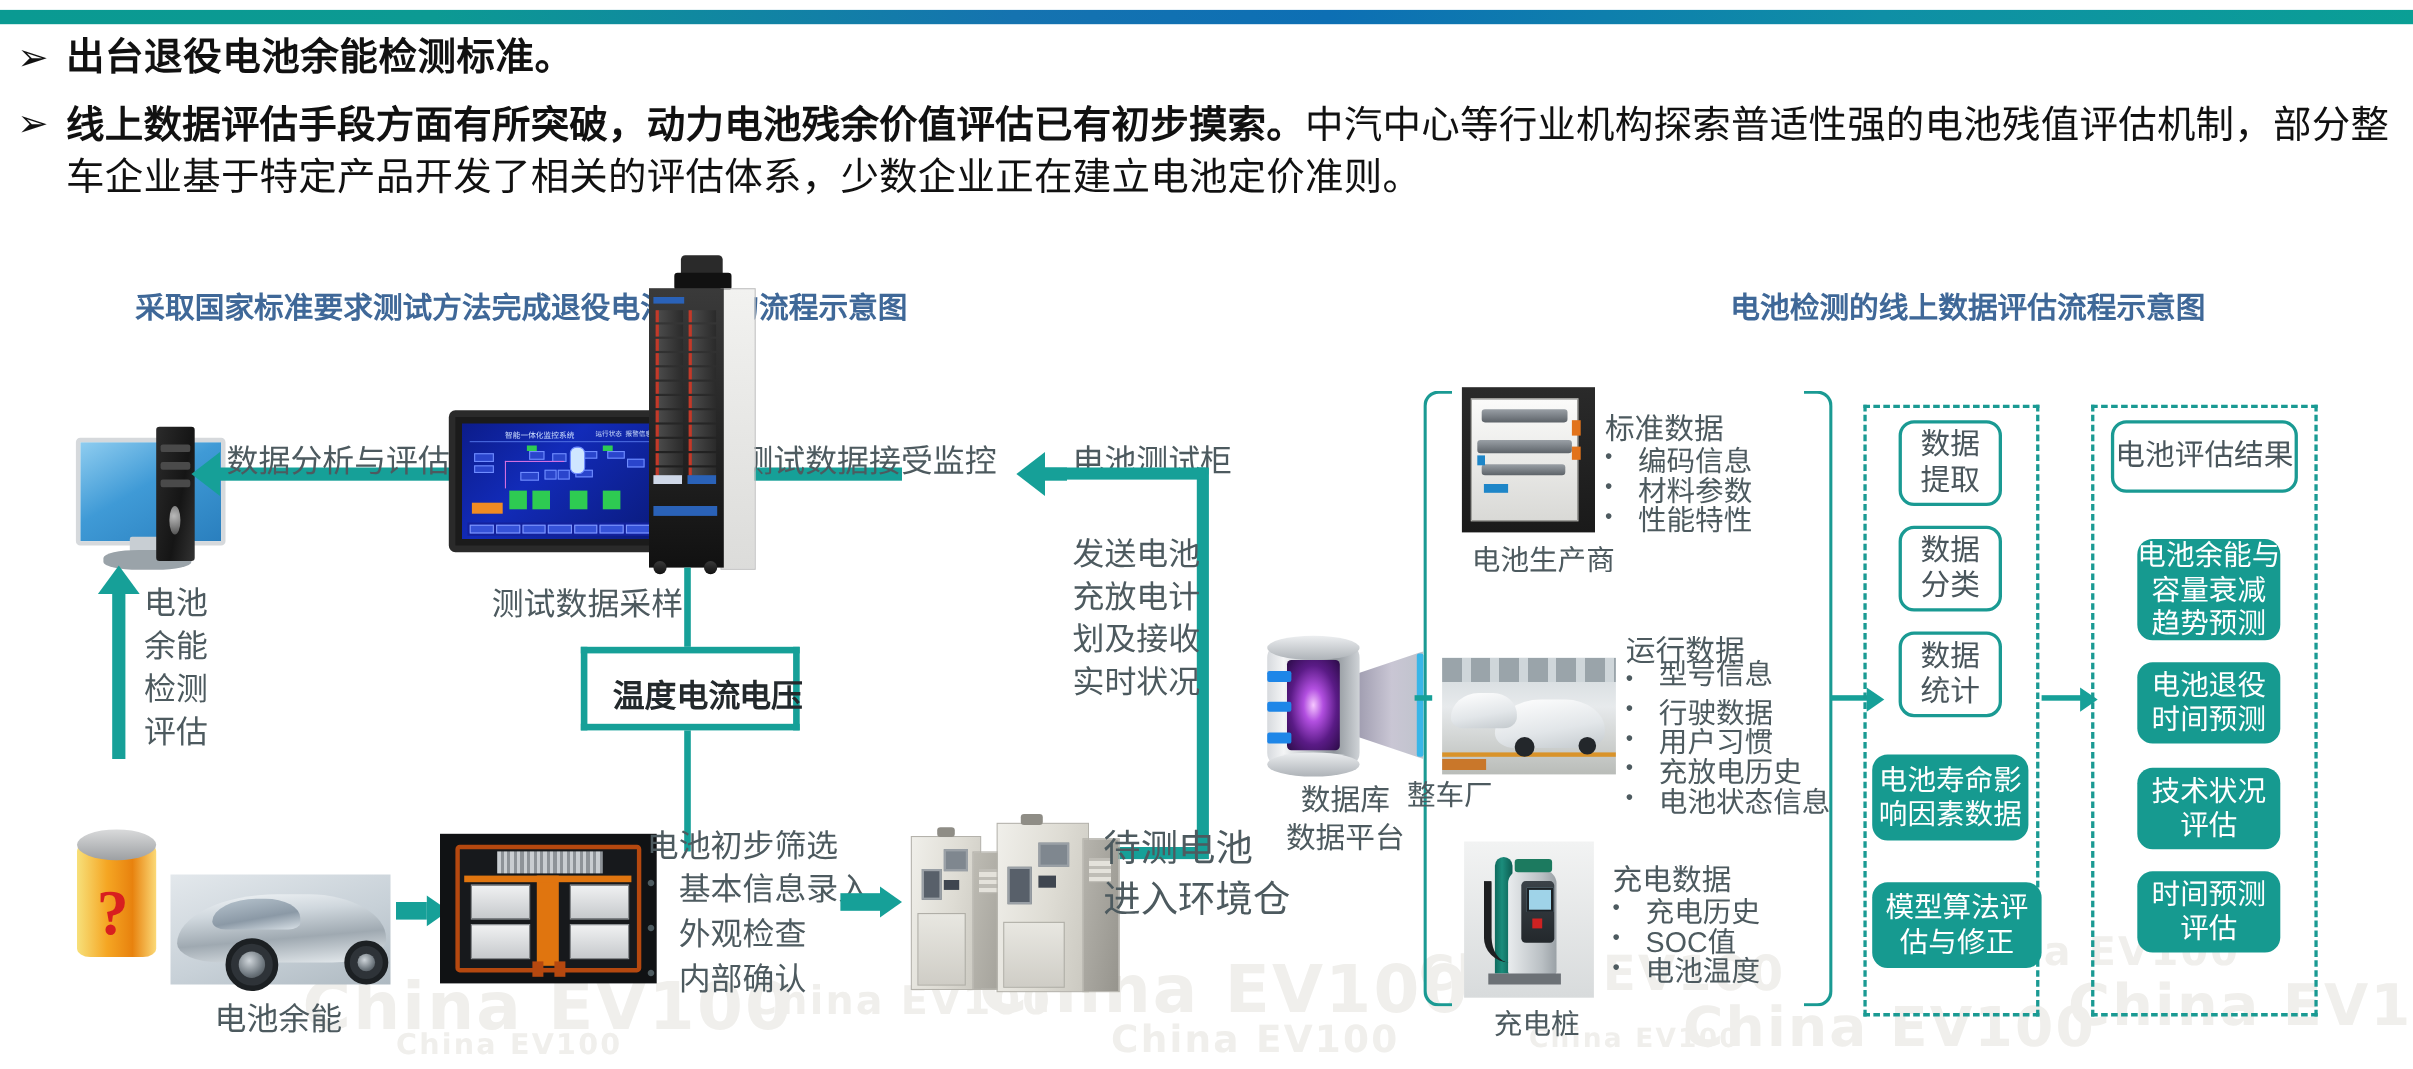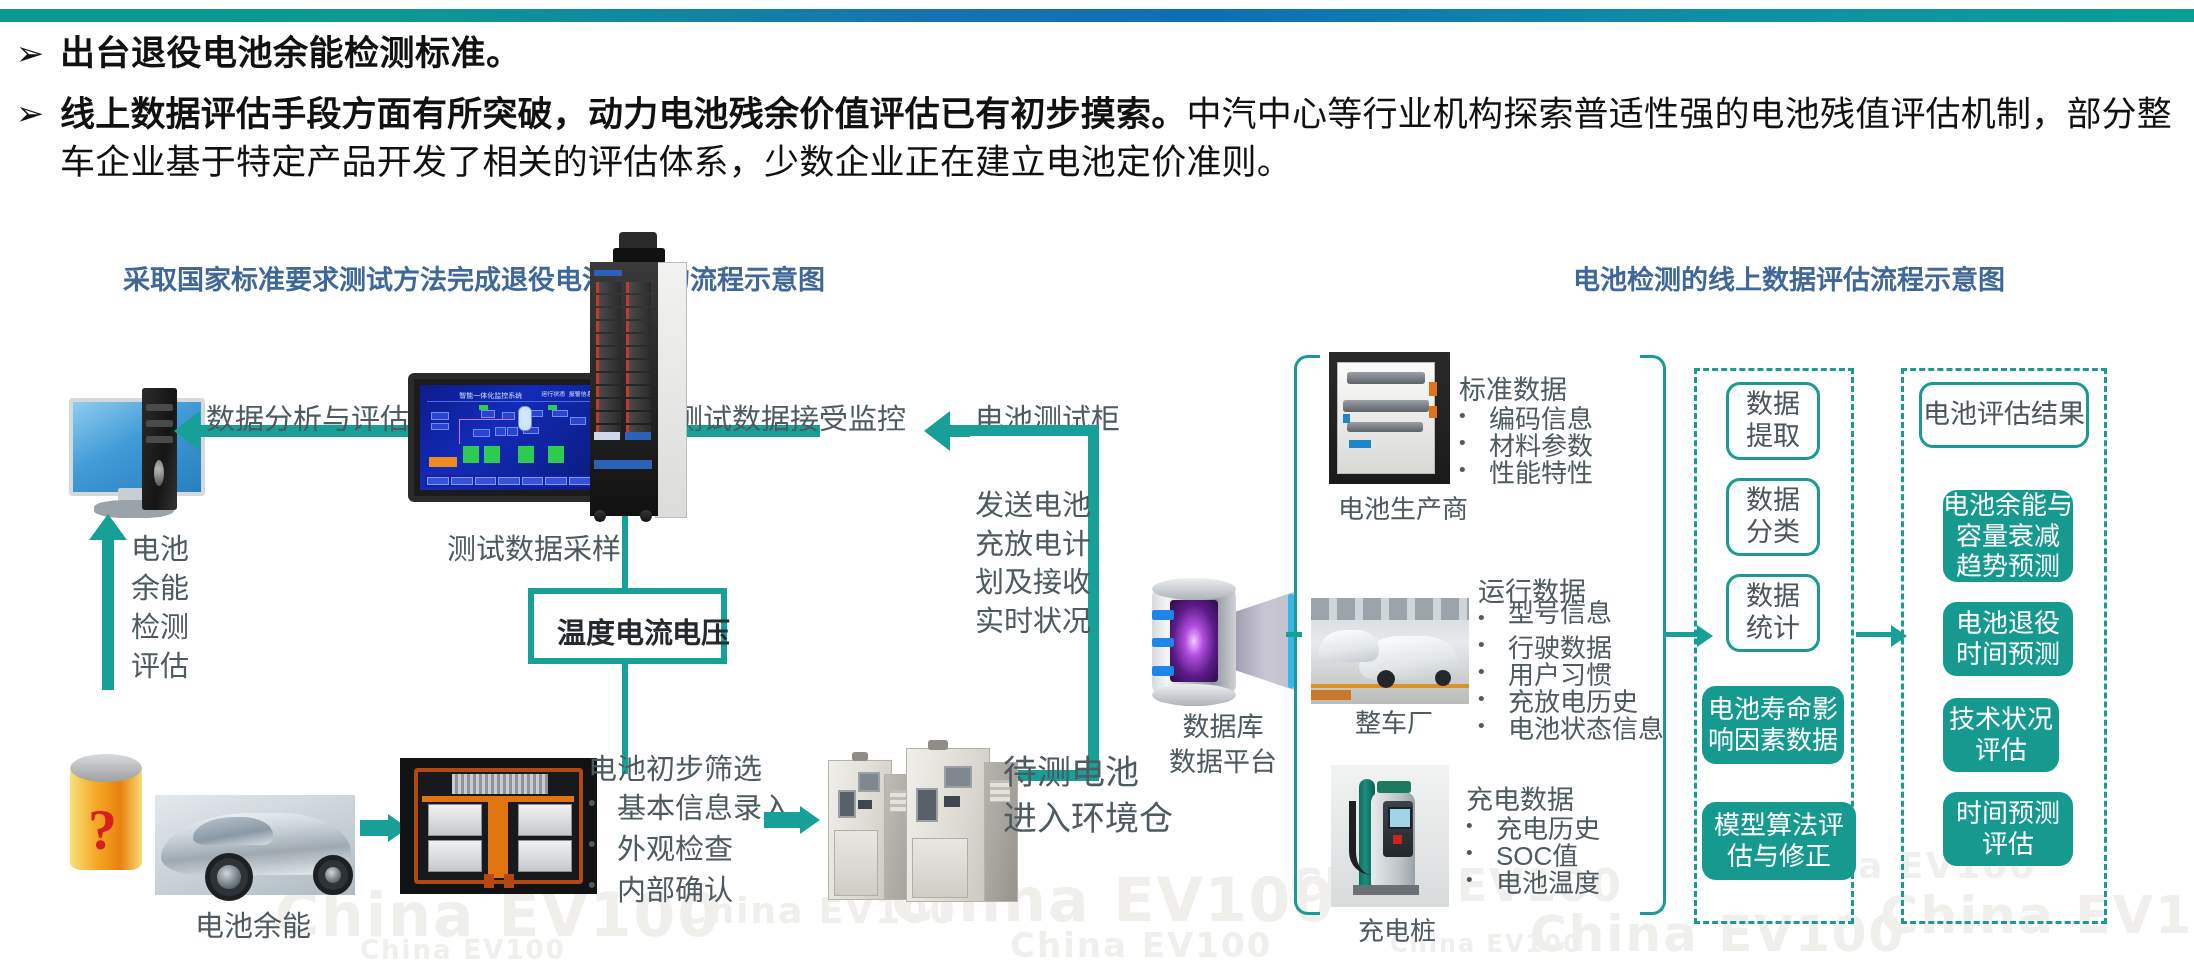--- a/index.html
+++ b/index.html
@@ -467,21 +467,21 @@
 
   <div class="plant" style="left:1311px;top:598px;width:158px;height:106px;">
     <div class="plant-roof" style="left:0;top:0;width:158px;height:22px;"></div>
     <div class="floor-line" style="left:0;top:86px;width:158px;height:4px;"></div>
     <div class="pcar" style="left:48px;top:38px;width:100px;height:44px;"></div>
     <div class="pcar" style="left:8px;top:32px;width:60px;height:32px;"></div>
     <div class="pwheel" style="left:66px;top:72px;width:18px;height:18px;"></div>
     <div class="pwheel" style="left:124px;top:72px;width:16px;height:16px;"></div>
     <div class="floor-line" style="left:0;top:92px;width:40px;height:10px;background:#c9772a;"></div>
   </div>
-  <div class="lbl" style="left:1355px;top:702px;font-size:26px;text-align:center;">整车厂</div>
+  <div class="lbl" style="left:1279px;top:702px;font-size:26px;text-align:center;">整车厂</div>
   <div class="lbl" style="left:1478px;top:570px;font-size:27px;">运行数据</div>
   <div>
     <div class="lbl" style="left:1478px;top:607px;font-size:19px;color:#4d5a5f;">•</div>
     <div class="lbl" style="left:1508px;top:592px;font-size:26px;">型号信息</div>
     <div class="lbl" style="left:1478px;top:634px;font-size:19px;color:#4d5a5f;">•</div>
     <div class="lbl" style="left:1508px;top:627px;font-size:26px;">行驶数据</div>
     <div class="lbl" style="left:1478px;top:661px;font-size:19px;color:#4d5a5f;">•</div>
     <div class="lbl" style="left:1508px;top:654px;font-size:26px;">用户习惯</div>
     <div class="lbl" style="left:1478px;top:688px;font-size:19px;color:#4d5a5f;">•</div>
     <div class="lbl" style="left:1508px;top:681px;font-size:26px;">充放电历史</div>
@@ -529,18 +529,18 @@
   </div>
 
   <div class="dash-group" style="left:1901px;top:368px;width:206px;height:556px;"></div>
 
   <div class="box box-outline" style="left:1919px;top:382px;width:170px;height:66px;font-size:27px;">电池评估结果</div>
   <div class="box box-solid" style="left:1943px;top:490px;width:130px;height:92px;font-size:26px;white-space:pre-line;">电池余能与
 容量衰减
 趋势预测</div>
   <div class="box box-solid" style="left:1943px;top:602px;width:130px;height:74px;font-size:26px;white-space:pre-line;">电池退役
 时间预测</div>
-  <div class="box box-solid" style="left:1943px;top:698px;width:116px;height:74px;font-size:26px;white-space:pre-line;text-align:center;">技术状况
+  <div class="box box-solid" style="left:1943px;top:698px;width:130px;height:74px;font-size:26px;white-space:pre-line;text-align:center;">技术状况
 评估</div>
   <div class="box box-solid" style="left:1943px;top:792px;width:130px;height:74px;font-size:26px;white-space:pre-line;">时间预测
 评估</div>
 
 </div>
 
 </body></html>

